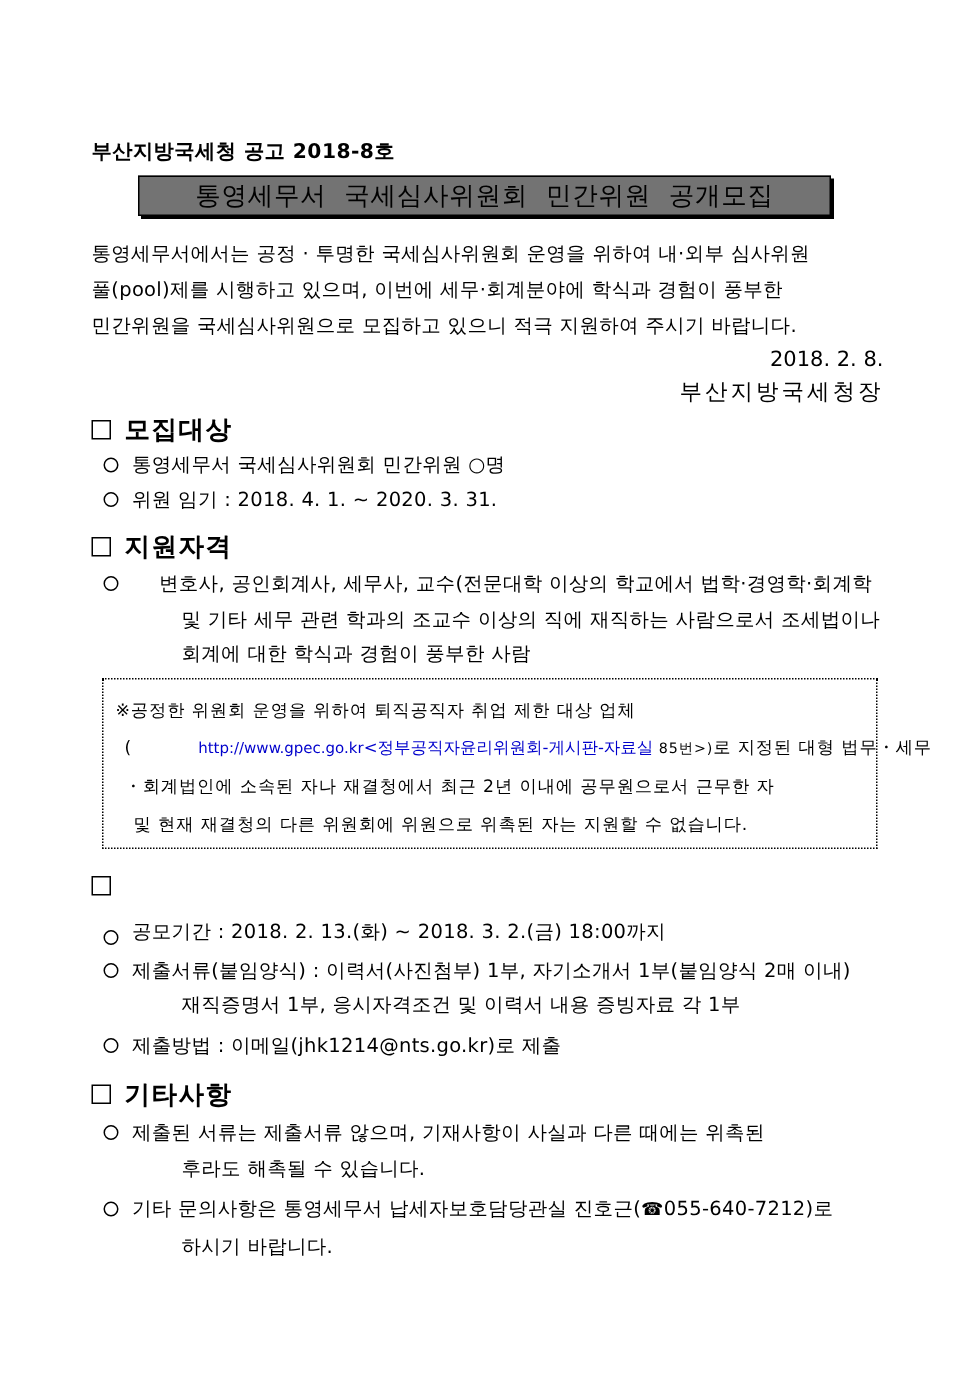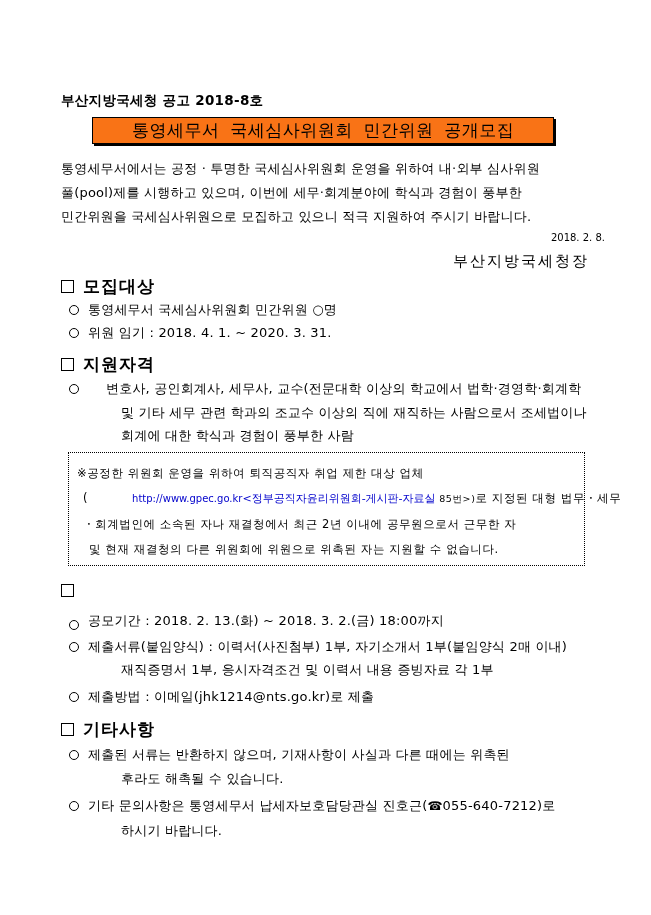--- a/index.html
+++ b/index.html
@@ -5,27 +5,27 @@
   html, body { margin: 0; padding: 0; background: #ffffff; }
   body {
     width: 651px; height: 915px; position: relative; overflow: hidden;
     font-family: "DejaVu Sans", "Liberation Sans", sans-serif;
     color: #000;
   }
   .abs { position: absolute; white-space: nowrap; }
   .notice-no { left: 61px; top: 92px; font-size: 13.5px; font-weight: bold; letter-spacing: 0.3px; text-align: center; }
   .title-box {
     left: 92px; top: 117px; width: 460px; height: 25px;
-    background: #f97316; border: 1px solid #000;
+    background: #737373; border: 1px solid #000;
     box-shadow: 2px 2px 0 #000;
     display: flex; align-items: center; justify-content: center;
-    font-size: 17px; letter-spacing: 0.5px; word-spacing: 6px; font-family: Liberation Serif, serif;
+    font-size: 17px; letter-spacing: 0.5px; word-spacing: 6px;
   }
   .para { left: 61px; font-size: 13px; letter-spacing: 0.2px; }
-  .right { right: 46px; font-size: 10px; margin-left: 45px; }
+  .right { right: 62px; font-size: 14px; margin-left: 45px; }
   .issuer { right: 62px; font-size: 15px; letter-spacing: 2px; }
   .sec { left: 61px; font-size: 17px; font-weight: bold; letter-spacing: 1px; display: flex; align-items: center; }
   .sec .sq { display: inline-block; width: 11px; height: 11px; border: 1.5px solid #000; margin-right: 9px; }
   .item { left: 69px; font-size: 13px; display: flex; align-items: center; letter-spacing: 0.2px; }
   .item .circ { display: inline-block; width: 8px; height: 8px; border: 1px solid #000; border-radius: 50%; margin-right: 9px; }
   .cont { left: 85px; font-size: 13px; letter-spacing: 0.2px; margin-left: 36px; }
   .note-box {
     left: 68px; top: 452px; width: 515px; height: 112px;
     border: 1.5px dotted #000;
   }
@@ -99,21 +99,21 @@
   <span class="circ"></span>
   <span>제출방법 : 이메일(jhk1214@nts.go.kr)로 제출</span>
 </div>
 
 <div class="abs sec" style="top:718px;">
   <span class="sq"></span>
   <span>기타사항</span>
 </div>
 <div class="abs item" style="top:746px;">
   <span class="circ"></span>
-  <span>제출된 서류는 반환하지 않으며, 기재사항이 사실과 다른 때에는 위촉된</span>
+  <span>제출된 서류는 제출서류 않으며, 기재사항이 사실과 다른 때에는 위촉된</span>
 </div>
 <div class="abs cont" style="top:770px;">후라도 해촉될 수 있습니다.</div>
 <div class="abs item" style="top:797px;">
   <span class="circ"></span>
   <span>기타 문의사항은 통영세무서 납세자보호담당관실 진호근(</span>
     <span class="phone">☎</span>
     <span> 055-640-7212)로</span>
 </div>
 <div class="abs cont" style="top:822px;">하시기 바랍니다.</div>
 

